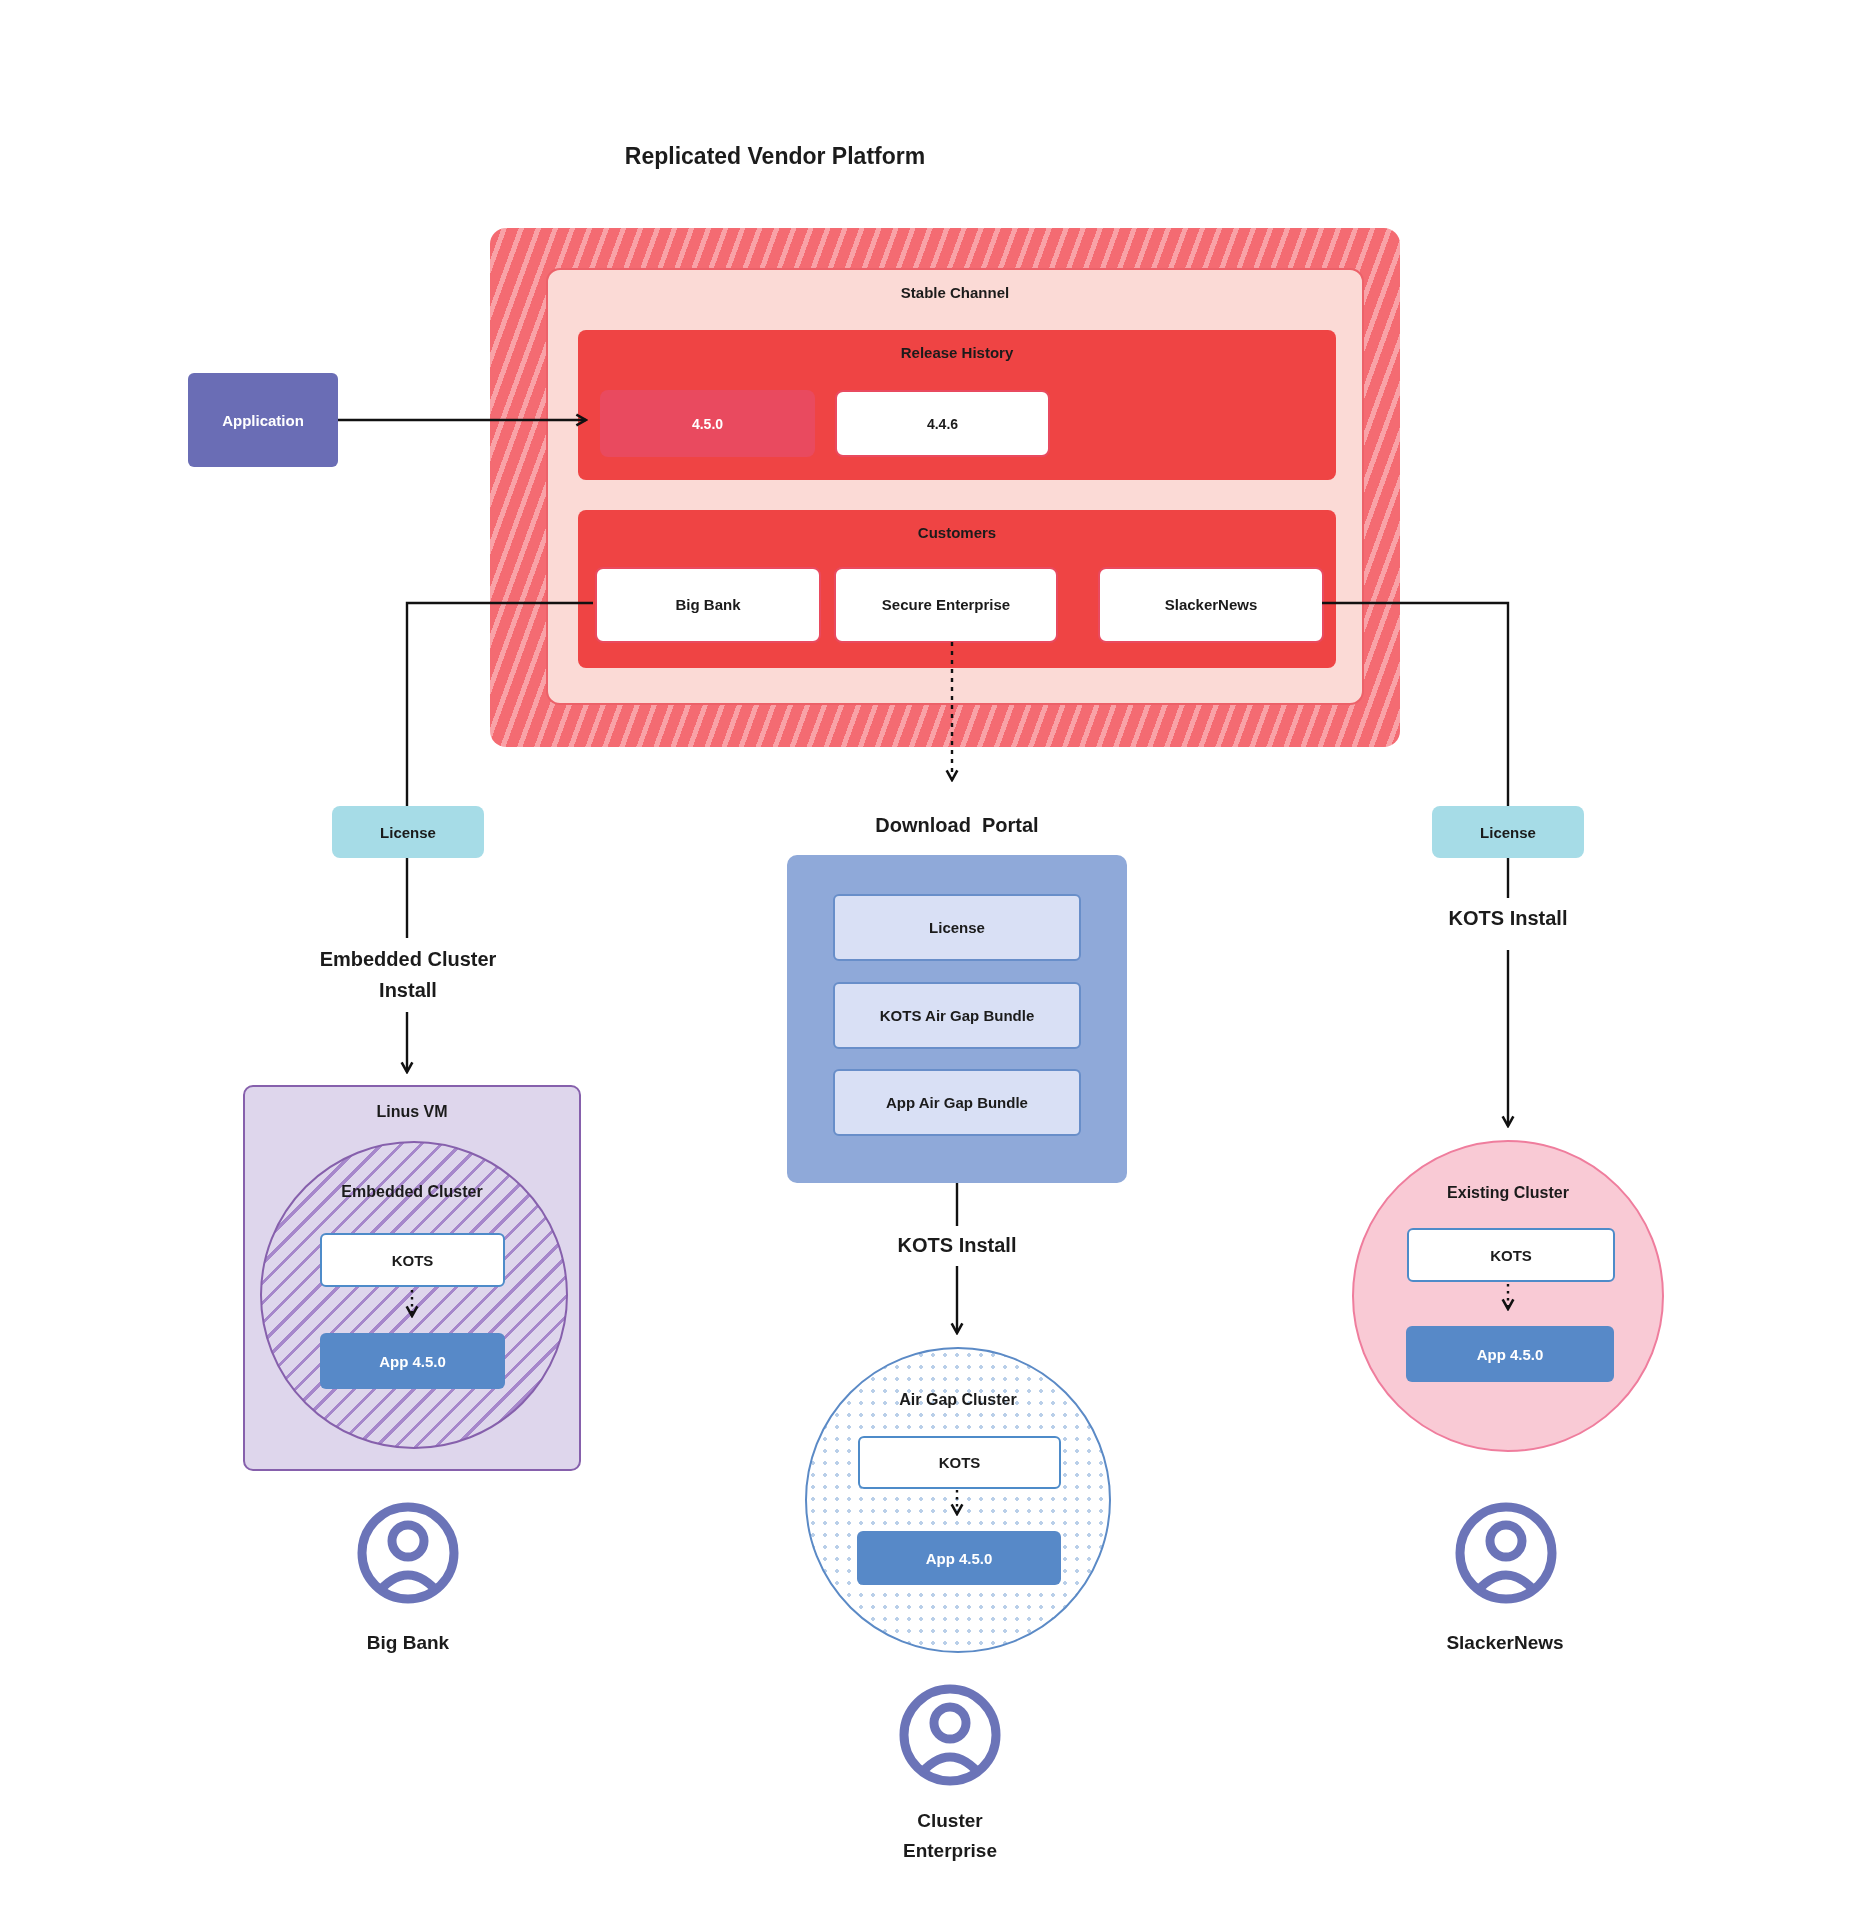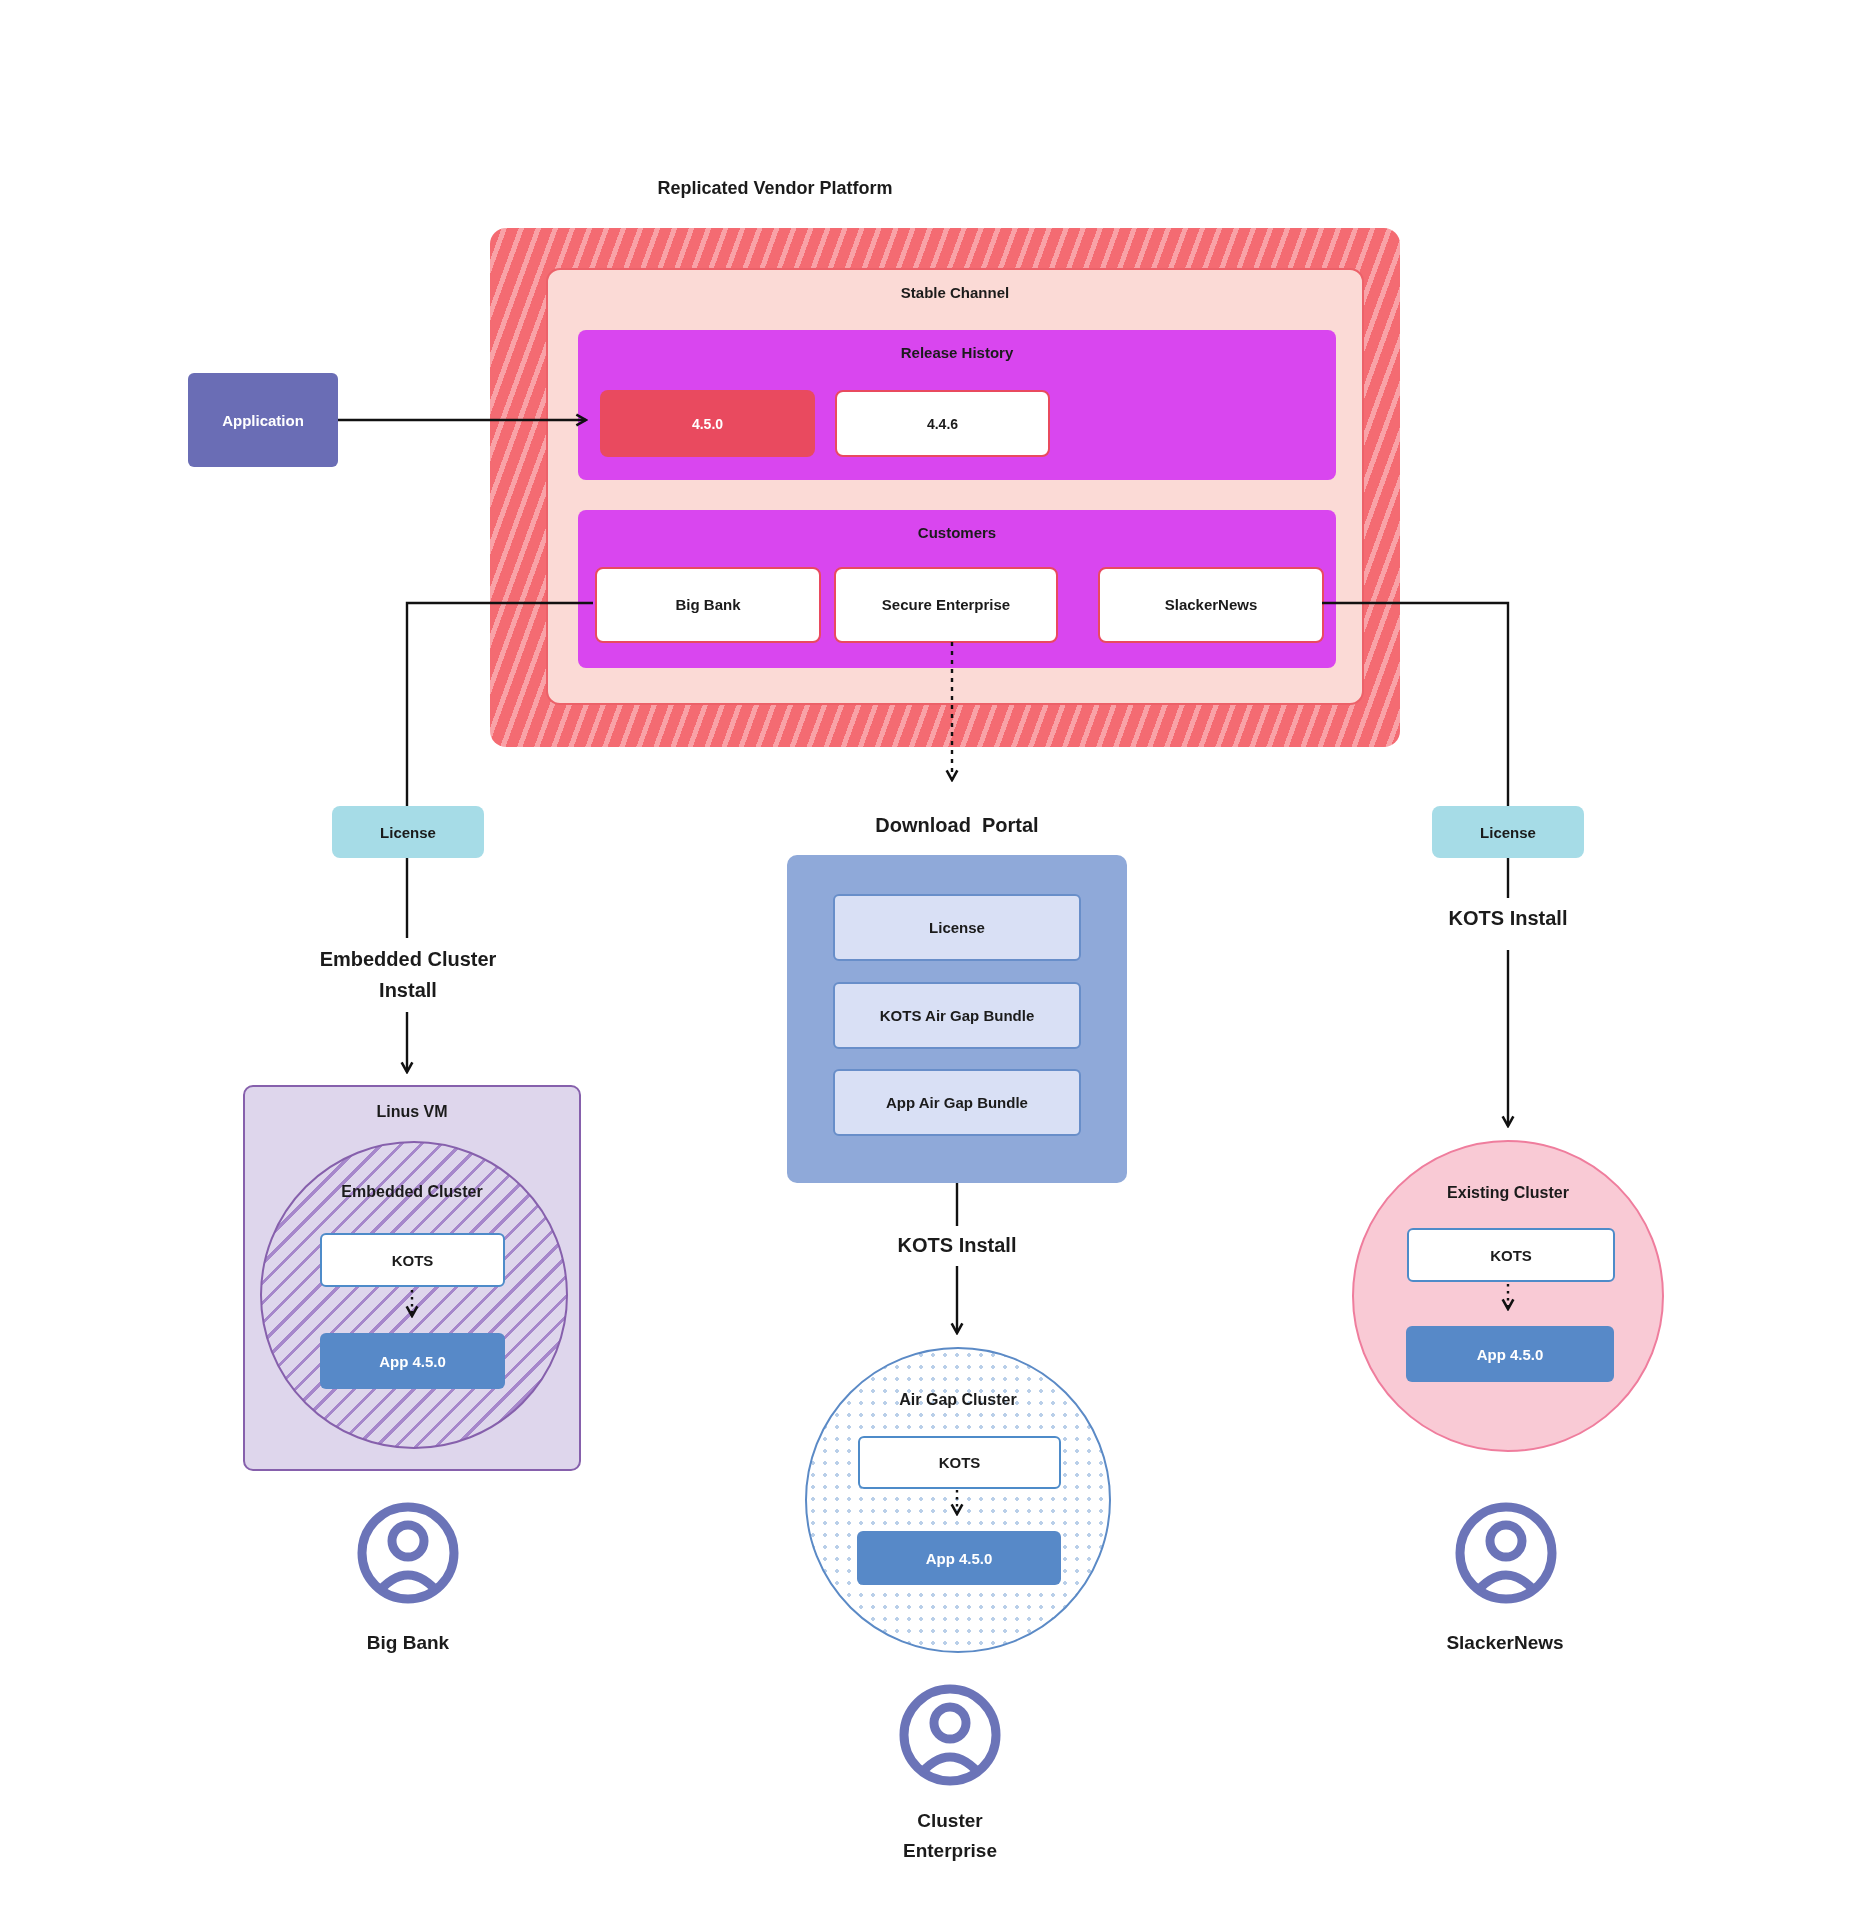--- a/index.html
+++ b/index.html
@@ -5,27 +5,27 @@
   html,body{margin:0;padding:0;background:#ffffff;}
   #canvas{
     position:relative;width:1851px;height:1927px;overflow:hidden;
     font-family:"Liberation Sans","DejaVu Sans",sans-serif;
     color:#1b1b1b;background:#ffffff;
   }
   .abs{position:absolute;box-sizing:border-box;}
   .center{text-align:center;}
   .flex{display:flex;align-items:center;justify-content:center;}
   
-  .diagram-title{font-size:18px;font-weight:600;margin-top:35px;}
+  .diagram-title{font-size:23px;font-weight:600;}
   .platform{
     border-radius:16px;
     background:repeating-linear-gradient(110deg,#f46b72 0 11px,#f9a2a7 11px 16px);
   }
   .stable{background:#fbdad6;border:2px solid #ec6169;border-radius:14px;}
-  .section{background:#d946ef;border-radius:8px;}
+  .section{background:#ef4444;border-radius:8px;}
   .section-label{font-size:15px;font-weight:600;padding-top:14px;}
   .rel-box{border-radius:8px;font-size:14px;font-weight:600;}
   .rel-hot{background:#e94a5f;color:#ffffff;}
   .rel-old{background:#ffffff;border:2px solid #e94a5f;}
   .cust-box{background:#ffffff;border:2px solid #e94a5f;border-radius:8px;font-size:15px;font-weight:600;line-height:1.35;}
   .app-source{background:#6a6db5;color:#ffffff;border-radius:6px;font-size:15px;font-weight:600;}
   
   .license{background:#a6dce7;border-radius:8px;font-size:15px;font-weight:600;}
   .flow-label{font-size:20px;font-weight:600;line-height:31px;}
   .persona-label{font-size:19px;font-weight:600;line-height:30px;}

